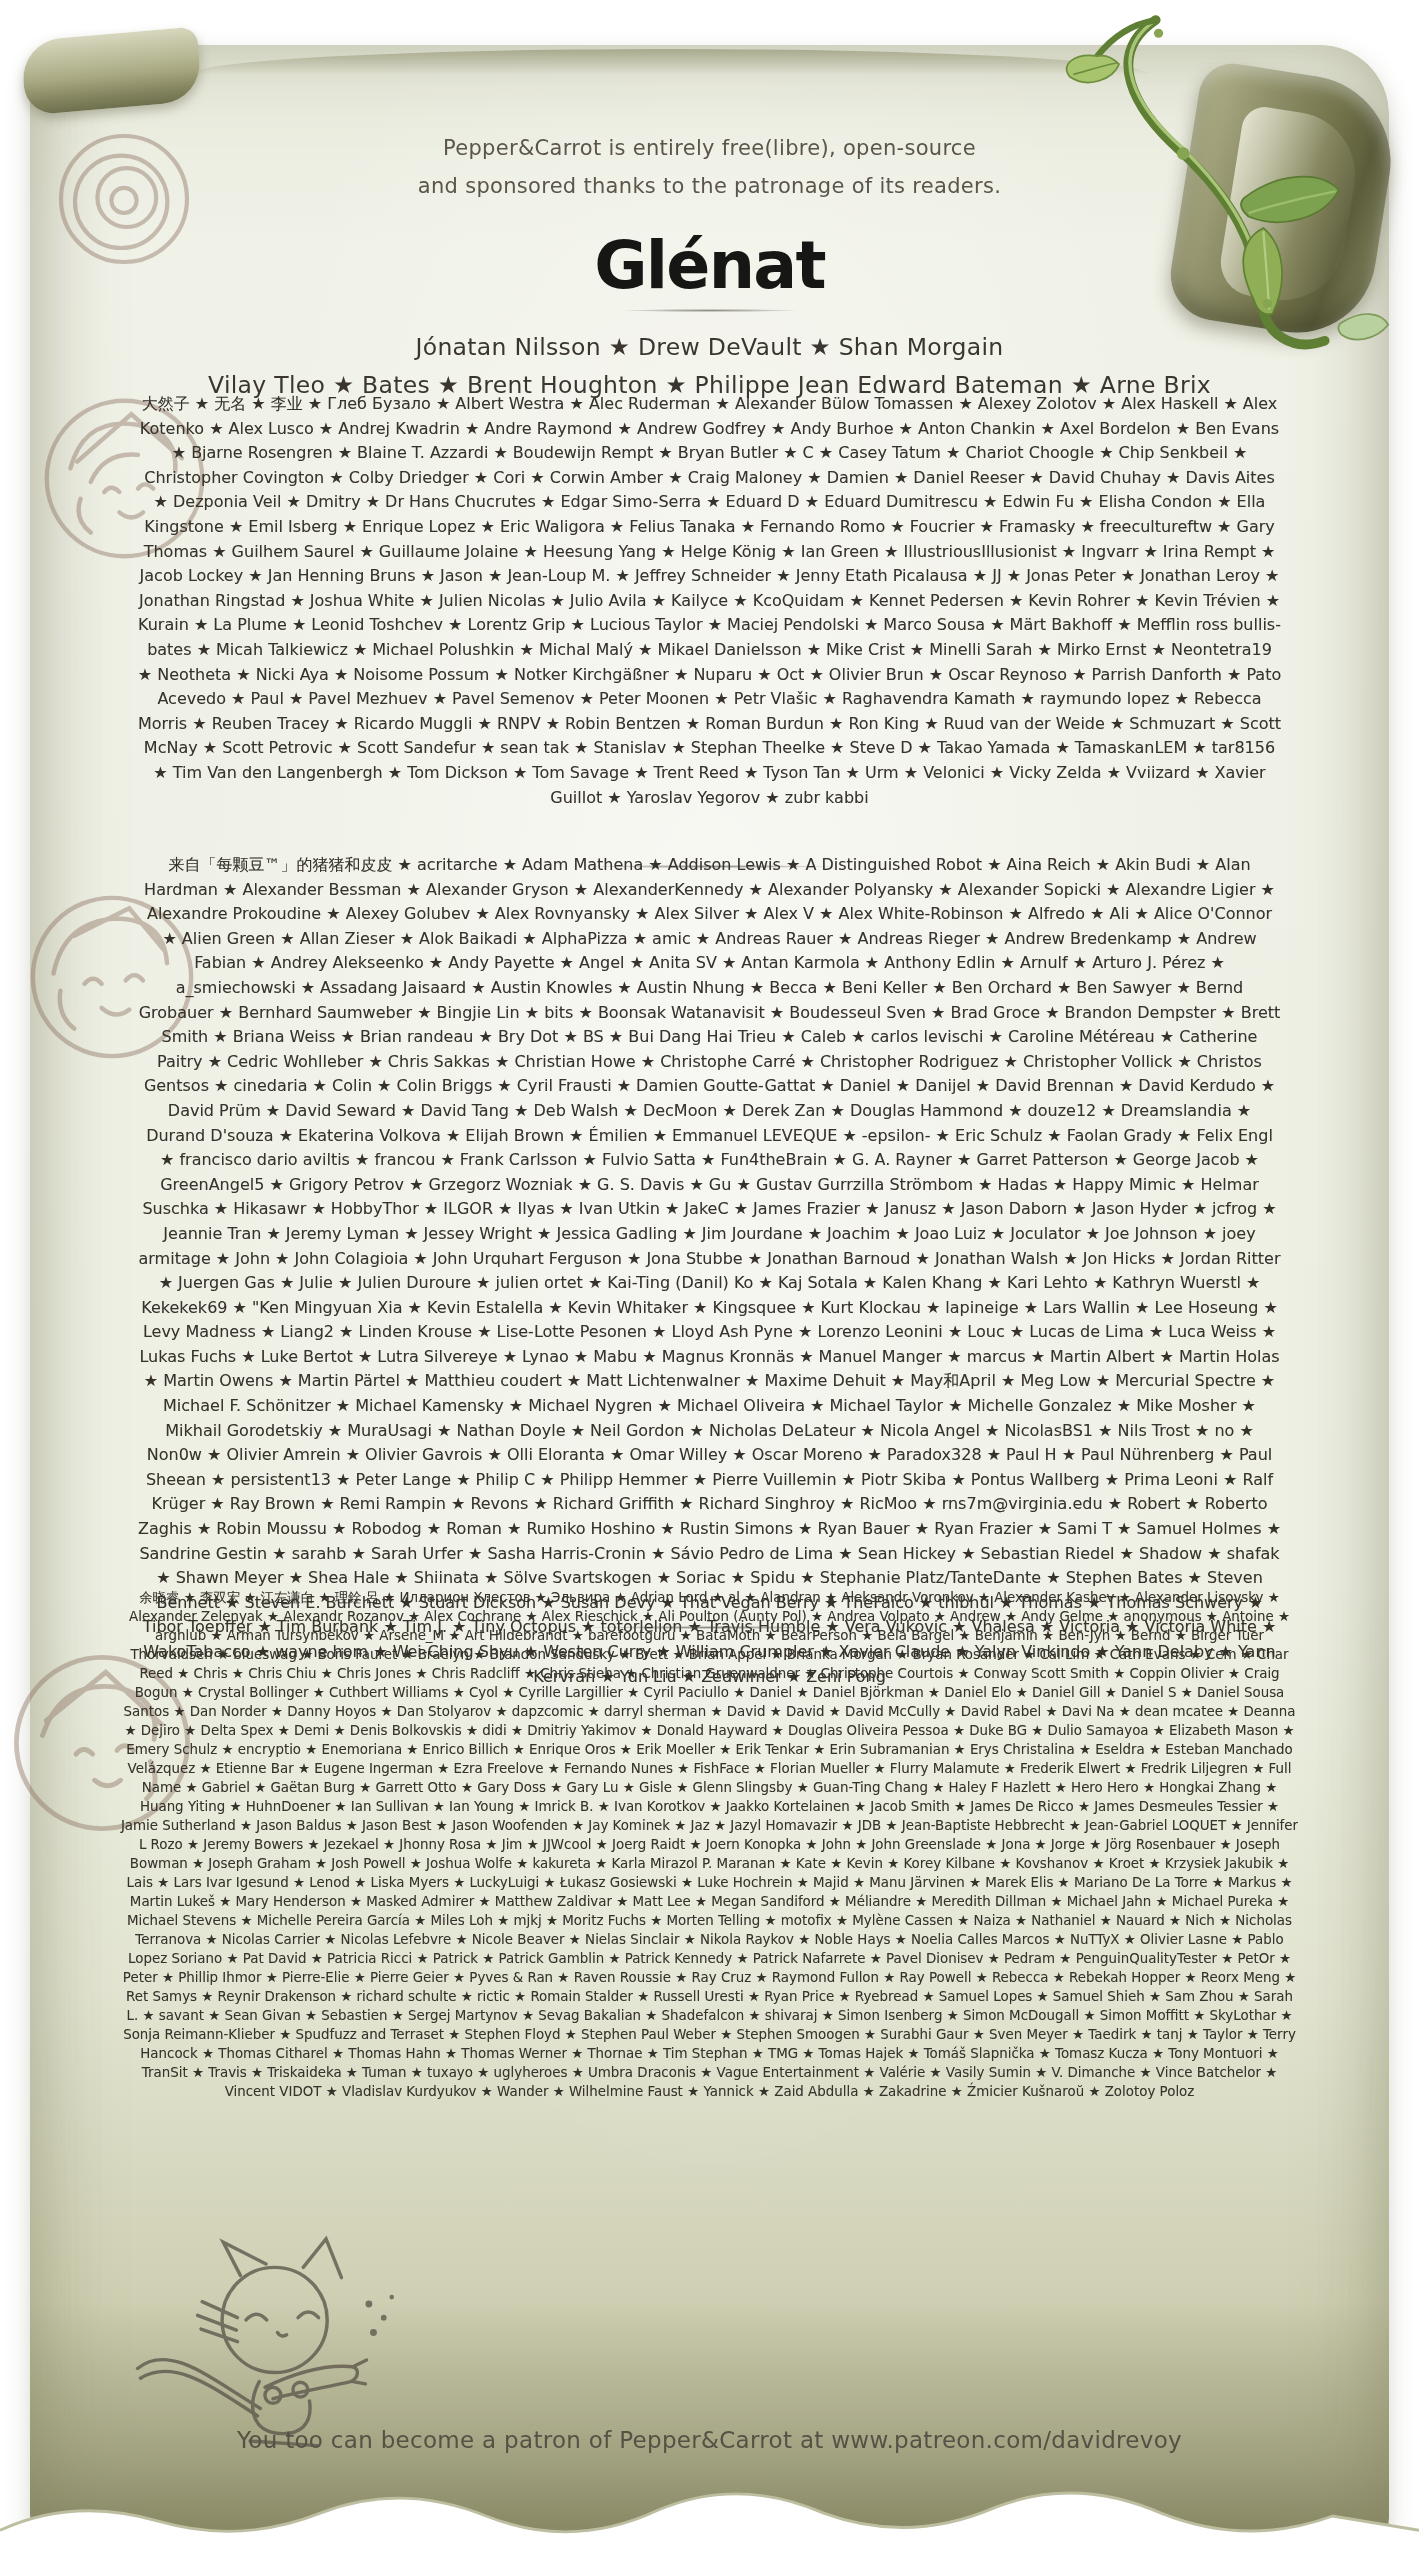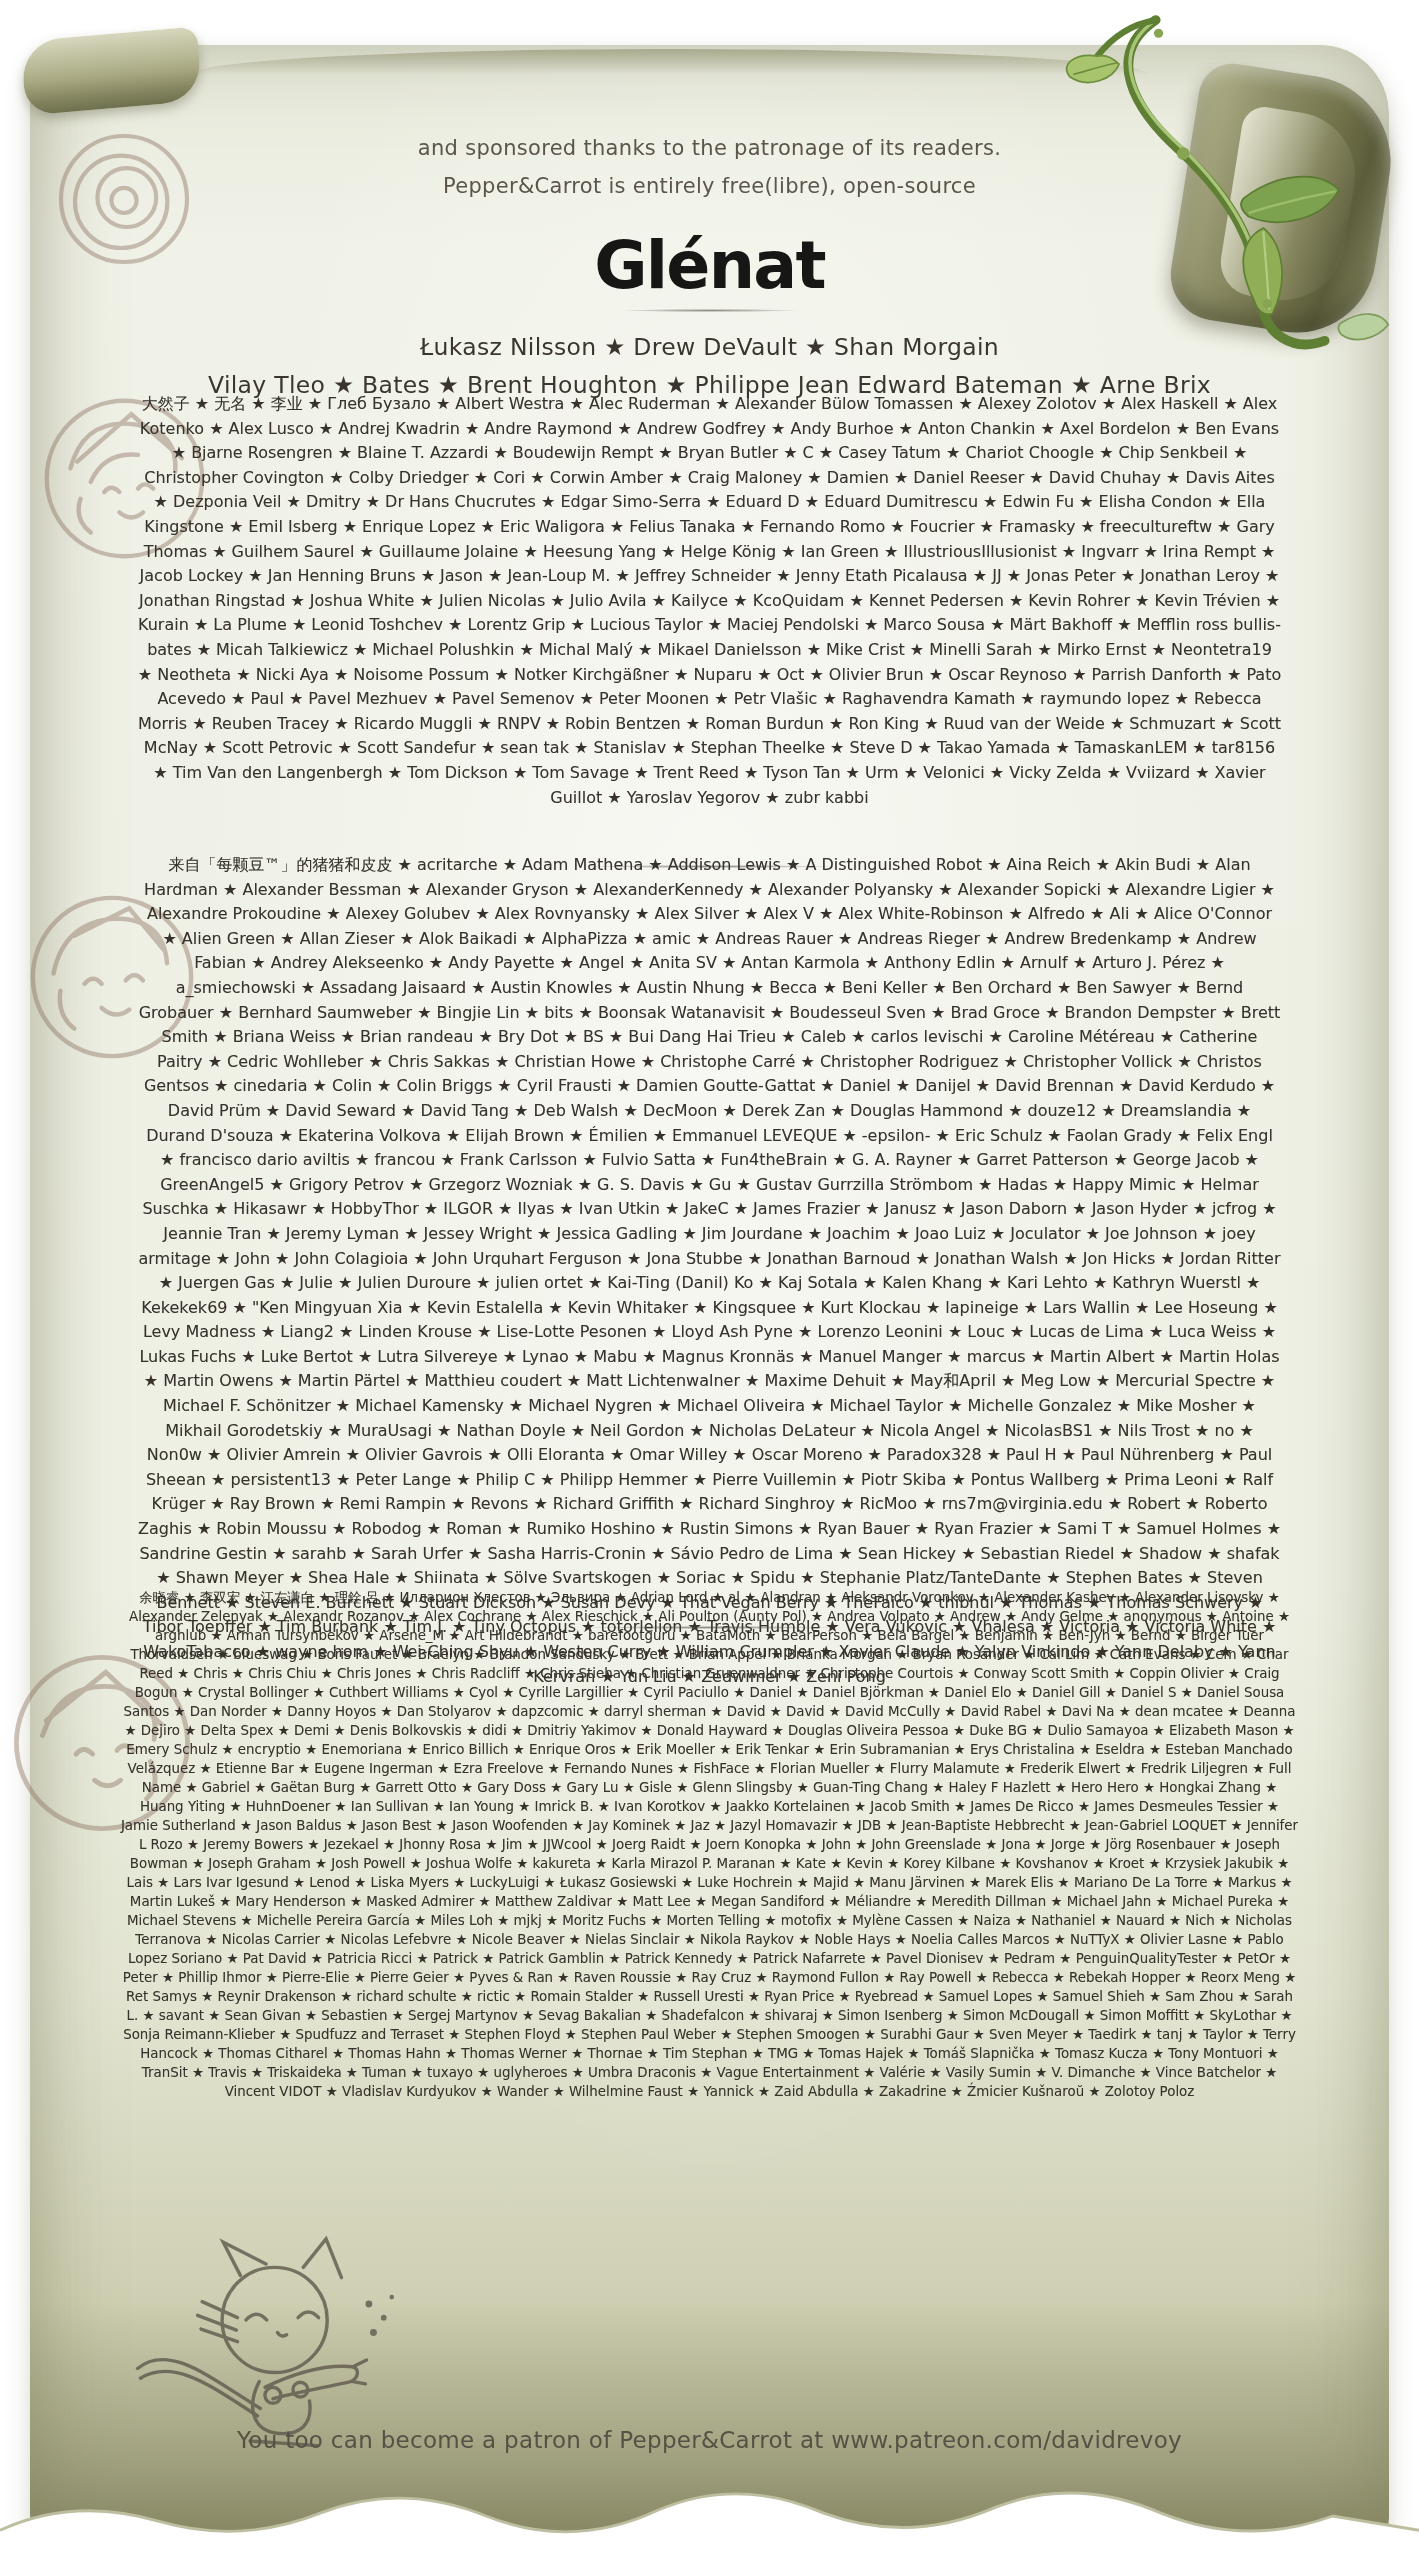--- a/index.html
+++ b/index.html
@@ -174,28 +174,28 @@
     <g fill="#5f594d">
       <circle cx="420" cy="122" r="6"></circle>
       <circle cx="446" cy="146" r="5"></circle>
       <circle cx="428" cy="172" r="6"></circle>
       <circle cx="460" cy="110" r="4"></circle>
     </g>
   </svg>
 </div>
 
 <div class="content intro">
+  <div>Pepper&amp;Carrot is entirely free(libre), open-source</div>
   <div>and sponsored thanks to the patronage of its readers.</div>
-  <div>Pepper&amp;Carrot is entirely free(libre), open-source</div>
 </div>
 
 <div class="content glenat">Glénat</div>
 <div class="divider div-logo"></div>
 
-<div class="content featured1">Łukasz Nilsson ★ Drew DeVault ★ Shan Morgain</div>
+<div class="content featured1">Jónatan Nilsson ★ Drew DeVault ★ Shan Morgain</div>
 <div class="content featured2">Vilay Tleo ★ Bates ★ Brent Houghton ★ Philippe Jean Edward Bateman ★ Arne Brix</div>
 
 <div class="content names block1">大然子 ★ 无名 ★ 李业 ★ Глеб Бузало ★ Albert Westra ★ Alec Ruderman ★ Alexander Bülow Tomassen ★ Alexey Zolotov ★ Alex Haskell ★ Alex Kotenko ★ Alex Lusco ★ Andrej Kwadrin ★ Andre Raymond ★ Andrew Godfrey ★ Andy Burhoe ★ Anton Chankin ★ Axel Bordelon ★ Ben Evans ★ Bjarne Rosengren ★ Blaine T. Azzardi ★ Boudewijn Rempt ★ Bryan Butler ★ C ★ Casey Tatum ★ Chariot Choogle ★ Chip Senkbeil ★ Christopher Covington ★ Colby Driedger ★ Cori ★ Corwin Amber ★ Craig Maloney ★ Damien ★ Daniel Reeser ★ David Chuhay ★ Davis Aites ★ Dezponia Veil ★ Dmitry ★ Dr Hans Chucrutes ★ Edgar Simo-Serra ★ Eduard D ★ Eduard Dumitrescu ★ Edwin Fu ★ Elisha Condon ★ Ella Kingstone ★ Emil Isberg ★ Enrique Lopez ★ Eric Waligora ★ Felius Tanaka ★ Fernando Romo ★ Foucrier ★ Framasky ★ freecultureftw ★ Gary Thomas ★ Guilhem Saurel ★ Guillaume Jolaine ★ Heesung Yang ★ Helge König ★ Ian Green ★ IllustriousIllusionist ★ Ingvarr ★ Irina Rempt ★ Jacob Lockey ★ Jan Henning Bruns ★ Jason ★ Jean-Loup M. ★ Jeffrey Schneider ★ Jenny Etath Picalausa ★ JJ ★ Jonas Peter ★ Jonathan Leroy ★ Jonathan Ringstad ★ Joshua White ★ Julien Nicolas ★ Julio Avila ★ Kailyce ★ KcoQuidam ★ Kennet Pedersen ★ Kevin Rohrer ★ Kevin Trévien ★ Kurain ★ La Plume ★ Leonid Toshchev ★ Lorentz Grip ★ Lucious Taylor ★ Maciej Pendolski ★ Marco Sousa ★ Märt Bakhoff ★ Mefflin ross bullis-bates ★ Micah Talkiewicz ★ Michael Polushkin ★ Michal Malý ★ Mikael Danielsson ★ Mike Crist ★ Minelli Sarah ★ Mirko Ernst ★ Neontetra19 ★ Neotheta ★ Nicki Aya ★ Noisome Possum ★ Notker Kirchgäßner ★ Nuparu ★ Oct ★ Olivier Brun ★ Oscar Reynoso ★ Parrish Danforth ★ Pato Acevedo ★ Paul ★ Pavel Mezhuev ★ Pavel Semenov ★ Peter Moonen ★ Petr Vlašic ★ Raghavendra Kamath ★ raymundo lopez ★ Rebecca Morris ★ Reuben Tracey ★ Ricardo Muggli ★ RNPV ★ Robin Bentzen ★ Roman Burdun ★ Ron King ★ Ruud van der Weide ★ Schmuzart ★ Scott McNay ★ Scott Petrovic ★ Scott Sandefur ★ sean tak ★ Stanislav ★ Stephan Theelke ★ Steve D ★ Takao Yamada ★ TamaskanLEM ★ tar8156 ★ Tim Van den Langenbergh ★ Tom Dickson ★ Tom Savage ★ Trent Reed ★ Tyson Tan ★ Urm ★ Velonici ★ Vicky Zelda ★ Vviizard ★ Xavier Guillot ★ Yaroslav Yegorov ★ zubr kabbi</div>
 <div class="divider div-b2"></div>
 <div class="content names block2">来自「每颗豆™」的猪猪和皮皮 ★ acritarche ★ Adam Mathena ★ Addison Lewis ★ A Distinguished Robot ★ Aina Reich ★ Akin Budi ★ Alan Hardman ★ Alexander Bessman ★ Alexander Gryson ★ AlexanderKennedy ★ Alexander Polyansky ★ Alexander Sopicki ★ Alexandre Ligier ★ Alexandre Prokoudine ★ Alexey Golubev ★ Alex Rovnyansky ★ Alex Silver ★ Alex V ★ Alex White-Robinson ★ Alfredo ★ Ali ★ Alice O'Connor ★ Alien Green ★ Allan Zieser ★ Alok Baikadi ★ AlphaPizza ★ amic ★ Andreas Rauer ★ Andreas Rieger ★ Andrew Bredenkamp ★ Andrew Fabian ★ Andrey Alekseenko ★ Andy Payette ★ Angel ★ Anita SV ★ Antan Karmola ★ Anthony Edlin ★ Arnulf ★ Arturo J. Pérez ★ a_smiechowski ★ Assadang Jaisaard ★ Austin Knowles ★ Austin Nhung ★ Becca ★ Beni Keller ★ Ben Orchard ★ Ben Sawyer ★ Bernd Grobauer ★ Bernhard Saumweber ★ Bingjie Lin ★ bits ★ Boonsak Watanavisit ★ Boudesseul Sven ★ Brad Groce ★ Brandon Dempster ★ Brett Smith ★ Briana Weiss ★ Brian randeau ★ Bry Dot ★ BS ★ Bui Dang Hai Trieu ★ Caleb ★ carlos levischi ★ Caroline Météreau ★ Catherine Paitry ★ Cedric Wohlleber ★ Chris Sakkas ★ Christian Howe ★ Christophe Carré ★ Christopher Rodriguez ★ Christopher Vollick ★ Christos Gentsos ★ cinedaria ★ Colin ★ Colin Briggs ★ Cyril Frausti ★ Damien Goutte-Gattat ★ Daniel ★ Danijel ★ David Brennan ★ David Kerdudo ★ David Prüm ★ David Seward ★ David Tang ★ Deb Walsh ★ DecMoon ★ Derek Zan ★ Douglas Hammond ★ douze12 ★ Dreamslandia ★ Durand D'souza ★ Ekaterina Volkova ★ Elijah Brown ★ Émilien ★ Emmanuel LEVEQUE ★ -epsilon- ★ Eric Schulz ★ Faolan Grady ★ Felix Engl ★ francisco dario aviltis ★ francou ★ Frank Carlsson ★ Fulvio Satta ★ Fun4theBrain ★ G. A. Rayner ★ Garret Patterson ★ George Jacob ★ GreenAngel5 ★ Grigory Petrov ★ Grzegorz Wozniak ★ G. S. Davis ★ Gu ★ Gustav Gurrzilla Strömbom ★ Hadas ★ Happy Mimic ★ Helmar Suschka ★ Hikasawr ★ HobbyThor ★ ILGOR ★ Ilyas ★ Ivan Utkin ★ JakeC ★ James Frazier ★ Janusz ★ Jason Daborn ★ Jason Hyder ★ jcfrog ★ Jeannie Tran ★ Jeremy Lyman ★ Jessey Wright ★ Jessica Gadling ★ Jim Jourdane ★ Joachim ★ Joao Luiz ★ Joculator ★ Joe Johnson ★ joey armitage ★ John ★ John Colagioia ★ John Urquhart Ferguson ★ Jona Stubbe ★ Jonathan Barnoud ★ Jonathan Walsh ★ Jon Hicks ★ Jordan Ritter ★ Juergen Gas ★ Julie ★ Julien Duroure ★ julien ortet ★ Kai-Ting (Danil) Ko ★ Kaj Sotala ★ Kalen Khang ★ Kari Lehto ★ Kathryn Wuerstl ★ Kekekek69 ★ "Ken Mingyuan Xia ★ Kevin Estalella ★ Kevin Whitaker ★ Kingsquee ★ Kurt Klockau ★ lapineige ★ Lars Wallin ★ Lee Hoseung ★ Levy Madness ★ Liang2 ★ Linden Krouse ★ Lise-Lotte Pesonen ★ Lloyd Ash Pyne ★ Lorenzo Leonini ★ Louc ★ Lucas de Lima ★ Luca Weiss ★ Lukas Fuchs ★ Luke Bertot ★ Lutra Silvereye ★ Lynao ★ Mabu ★ Magnus Kronnäs ★ Manuel Manger ★ marcus ★ Martin Albert ★ Martin Holas ★ Martin Owens ★ Martin Pärtel ★ Matthieu coudert ★ Matt Lichtenwalner ★ Maxime Dehuit ★ May和April ★ Meg Low ★ Mercurial Spectre ★ Michael F. Schönitzer ★ Michael Kamensky ★ Michael Nygren ★ Michael Oliveira ★ Michael Taylor ★ Michelle Gonzalez ★ Mike Mosher ★ Mikhail Gorodetskiy ★ MuraUsagi ★ Nathan Doyle ★ Neil Gordon ★ Nicholas DeLateur ★ Nicola Angel ★ NicolasBS1 ★ Nils Trost ★ no ★ Non0w ★ Olivier Amrein ★ Olivier Gavrois ★ Olli Eloranta ★ Omar Willey ★ Oscar Moreno ★ Paradox328 ★ Paul H ★ Paul Nührenberg ★ Paul Sheean ★ persistent13 ★ Peter Lange ★ Philip C ★ Philipp Hemmer ★ Pierre Vuillemin ★ Piotr Skiba ★ Pontus Wallberg ★ Prima Leoni ★ Ralf Krüger ★ Ray Brown ★ Remi Rampin ★ Revons ★ Richard Griffith ★ Richard Singhroy ★ RicMoo ★ rns7m@virginia.edu ★ Robert ★ Roberto Zaghis ★ Robin Moussu ★ Robodog ★ Roman ★ Rumiko Hoshino ★ Rustin Simons ★ Ryan Bauer ★ Ryan Frazier ★ Sami T ★ Samuel Holmes ★ Sandrine Gestin ★ sarahb ★ Sarah Urfer ★ Sasha Harris-Cronin ★ Sávio Pedro de Lima ★ Sean Hickey ★ Sebastian Riedel ★ Shadow ★ shafak ★ Shawn Meyer ★ Shea Hale ★ Shiinata ★ Sölve Svartskogen ★ Soriac ★ Spidu ★ Stephanie Platz/TanteDante ★ Stephen Bates ★ Steven Bennett ★ Steven E. Burchett ★ Stuart Dickson ★ Susan Devy ★ That Vegan Berry ★ TheFaico ★ thibhul ★ Thomas ★ Thomas Schwery ★ Tibor Toepffer ★ Tim Burbank ★ Tim J. ★ Tiny Octopus ★ totorlelion ★ Travis Humble ★ Vera Vukovic ★ Vhalesa ★ Victoria ★ Victoria White ★ WakoTabacco ★ wayne hom ★ Wei-Ching Shyu ★ Westen Curry ★ William Crumpler ★ Xavier Claude ★ Yalyn Vinkindo ★ Yann Delaby ★ Yann Kervran ★ Yun Liu ★ Zedwimer ★ Zeni Pong</div>
 <div class="divider div-b3"></div>
 <div class="content names block3">余晓睿 ★ 李双宏 ★ 江左谦白 ★ 理銓 呂 ★ Илларион Хлестов ★ Эльвира ★ Adrian Lord ★ al ★ Alandran ★ Aleksandr Voronkov ★ Alexander Kashev ★ Alexander Lisovsky ★ Alexander Zelenyak ★ Alexandr Rozanov ★ Alex Cochrane ★ Alex Rieschick ★ Ali Poulton (Aunty Pol) ★ Andrea Volpato ★ Andrew ★ Andy Gelme ★ anonymous ★ Antoine ★ arghlub ★ Arman Tursynbekov ★ Arsene_M ★ Art Hildebrandt ★ barefootguru ★ BataMoth ★ BearPerson ★ Bela Bargel ★ Benjamin ★ Ben-Jyh ★ Bernd ★ Birger Tuer Thorvaldsen ★ blueswag ★ Boris Fauret ★ Braelyn ★ Brandon Sandusky ★ Brett ★ Brian Appel ★ Brianka Morgan ★ Bryan Rosander ★ Cal Lim ★ Cath Evans ★ Cem ★ Char Reed ★ Chris ★ Chris Chiu ★ Chris Jones ★ Chris Radcliff ★ Chris Stieha ★ Christian Gruenwaldner ★ Christophe Courtois ★ Conway Scott Smith ★ Coppin Olivier ★ Craig Bogun ★ Crystal Bollinger ★ Cuthbert Williams ★ Cyol ★ Cyrille Largillier ★ Cyril Paciullo ★ Daniel ★ Daniel Björkman ★ Daniel Elo ★ Daniel Gill ★ Daniel S ★ Daniel Sousa Santos ★ Dan Norder ★ Danny Hoyos ★ Dan Stolyarov ★ dapzcomic ★ darryl sherman ★ David ★ David ★ David McCully ★ David Rabel ★ Davi Na ★ dean mcatee ★ Deanna ★ Dejiro ★ Delta Spex ★ Demi ★ Denis Bolkovskis ★ didi ★ Dmitriy Yakimov ★ Donald Hayward ★ Douglas Oliveira Pessoa ★ Duke BG ★ Dulio Samayoa ★ Elizabeth Mason ★ Emery Schulz ★ encryptio ★ Enemoriana ★ Enrico Billich ★ Enrique Oros ★ Erik Moeller ★ Erik Tenkar ★ Erin Subramanian ★ Erys Christalina ★ Eseldra ★ Esteban Manchado Velázquez ★ Etienne Bar ★ Eugene Ingerman ★ Ezra Freelove ★ Fernando Nunes ★ FishFace ★ Florian Mueller ★ Flurry Malamute ★ Frederik Elwert ★ Fredrik Liljegren ★ Full Name ★ Gabriel ★ Gaëtan Burg ★ Garrett Otto ★ Gary Doss ★ Gary Lu ★ Gisle ★ Glenn Slingsby ★ Guan-Ting Chang ★ Haley F Hazlett ★ Hero Hero ★ Hongkai Zhang ★ Huang Yiting ★ HuhnDoener ★ Ian Sullivan ★ Ian Young ★ Imrick B. ★ Ivan Korotkov ★ Jaakko Kortelainen ★ Jacob Smith ★ James De Ricco ★ James Desmeules Tessier ★ Jamie Sutherland ★ Jason Baldus ★ Jason Best ★ Jason Woofenden ★ Jay Kominek ★ Jaz ★ Jazyl Homavazir ★ JDB ★ Jean-Baptiste Hebbrecht ★ Jean-Gabriel LOQUET ★ Jennifer L Rozo ★ Jeremy Bowers ★ Jezekael ★ Jhonny Rosa ★ Jim ★ JJWcool ★ Joerg Raidt ★ Joern Konopka ★ John ★ John Greenslade ★ Jona ★ Jorge ★ Jörg Rosenbauer ★ Joseph Bowman ★ Joseph Graham ★ Josh Powell ★ Joshua Wolfe ★ kakureta ★ Karla Mirazol P. Maranan ★ Kate ★ Kevin ★ Korey Kilbane ★ Kovshanov ★ Kroet ★ Krzysiek Jakubik ★ Lais ★ Lars Ivar Igesund ★ Lenod ★ Liska Myers ★ LuckyLuigi ★ Łukasz Gosiewski ★ Luke Hochrein ★ Majid ★ Manu Järvinen ★ Marek Elis ★ Mariano De La Torre ★ Markus ★ Martin Lukeš ★ Mary Henderson ★ Masked Admirer ★ Matthew Zaldivar ★ Matt Lee ★ Megan Sandiford ★ Méliandre ★ Meredith Dillman ★ Michael Jahn ★ Michael Pureka ★ Michael Stevens ★ Michelle Pereira García ★ Miles Loh ★ mjkj ★ Moritz Fuchs ★ Morten Telling ★ motofix ★ Mylène Cassen ★ Naiza ★ Nathaniel ★ Nauard ★ Nich ★ Nicholas Terranova ★ Nicolas Carrier ★ Nicolas Lefebvre ★ Nicole Beaver ★ Nielas Sinclair ★ Nikola Raykov ★ Noble Hays ★ Noelia Calles Marcos ★ NuTTyX ★ Olivier Lasne ★ Pablo Lopez Soriano ★ Pat David ★ Patricia Ricci ★ Patrick ★ Patrick Gamblin ★ Patrick Kennedy ★ Patrick Nafarrete ★ Pavel Dionisev ★ Pedram ★ PenguinQualityTester ★ PetOr ★ Peter ★ Phillip Ihmor ★ Pierre-Elie ★ Pierre Geier ★ Pyves &amp; Ran ★ Raven Roussie ★ Ray Cruz ★ Raymond Fullon ★ Ray Powell ★ Rebecca ★ Rebekah Hopper ★ Reorx Meng ★ Ret Samys ★ Reynir Drakenson ★ richard schulte ★ rictic ★ Romain Stalder ★ Russell Uresti ★ Ryan Price ★ Ryebread ★ Samuel Lopes ★ Samuel Shieh ★ Sam Zhou ★ Sarah L. ★ savant ★ Sean Givan ★ Sebastien ★ Sergej Martynov ★ Sevag Bakalian ★ Shadefalcon ★ shivaraj ★ Simon Isenberg ★ Simon McDougall ★ Simon Moffitt ★ SkyLothar ★ Sonja Reimann-Klieber ★ Spudfuzz and Terraset ★ Stephen Floyd ★ Stephen Paul Weber ★ Stephen Smoogen ★ Surabhi Gaur ★ Sven Meyer ★ Taedirk ★ tanj ★ Taylor ★ Terry Hancock ★ Thomas Citharel ★ Thomas Hahn ★ Thomas Werner ★ Thornae ★ Tim Stephan ★ TMG ★ Tomas Hajek ★ Tomáš Slapnička ★ Tomasz Kucza ★ Tony Montuori ★ TranSit ★ Travis ★ Triskaideka ★ Tuman ★ tuxayo ★ uglyheroes ★ Umbra Draconis ★ Vague Entertainment ★ Valérie ★ Vasily Sumin ★ V. Dimanche ★ Vince Batchelor ★ Vincent VIDOT ★ Vladislav Kurdyukov ★ Wander ★ Wilhelmine Faust ★ Yannick ★ Zaid Abdulla ★ Zakadrine ★ Źmicier Kušnaroŭ ★ Zolotoy Poloz</div>
 
 <div class="content footer-line">You too can become a patron of Pepper&amp;Carrot at www.patreon.com/davidrevoy</div>
 

